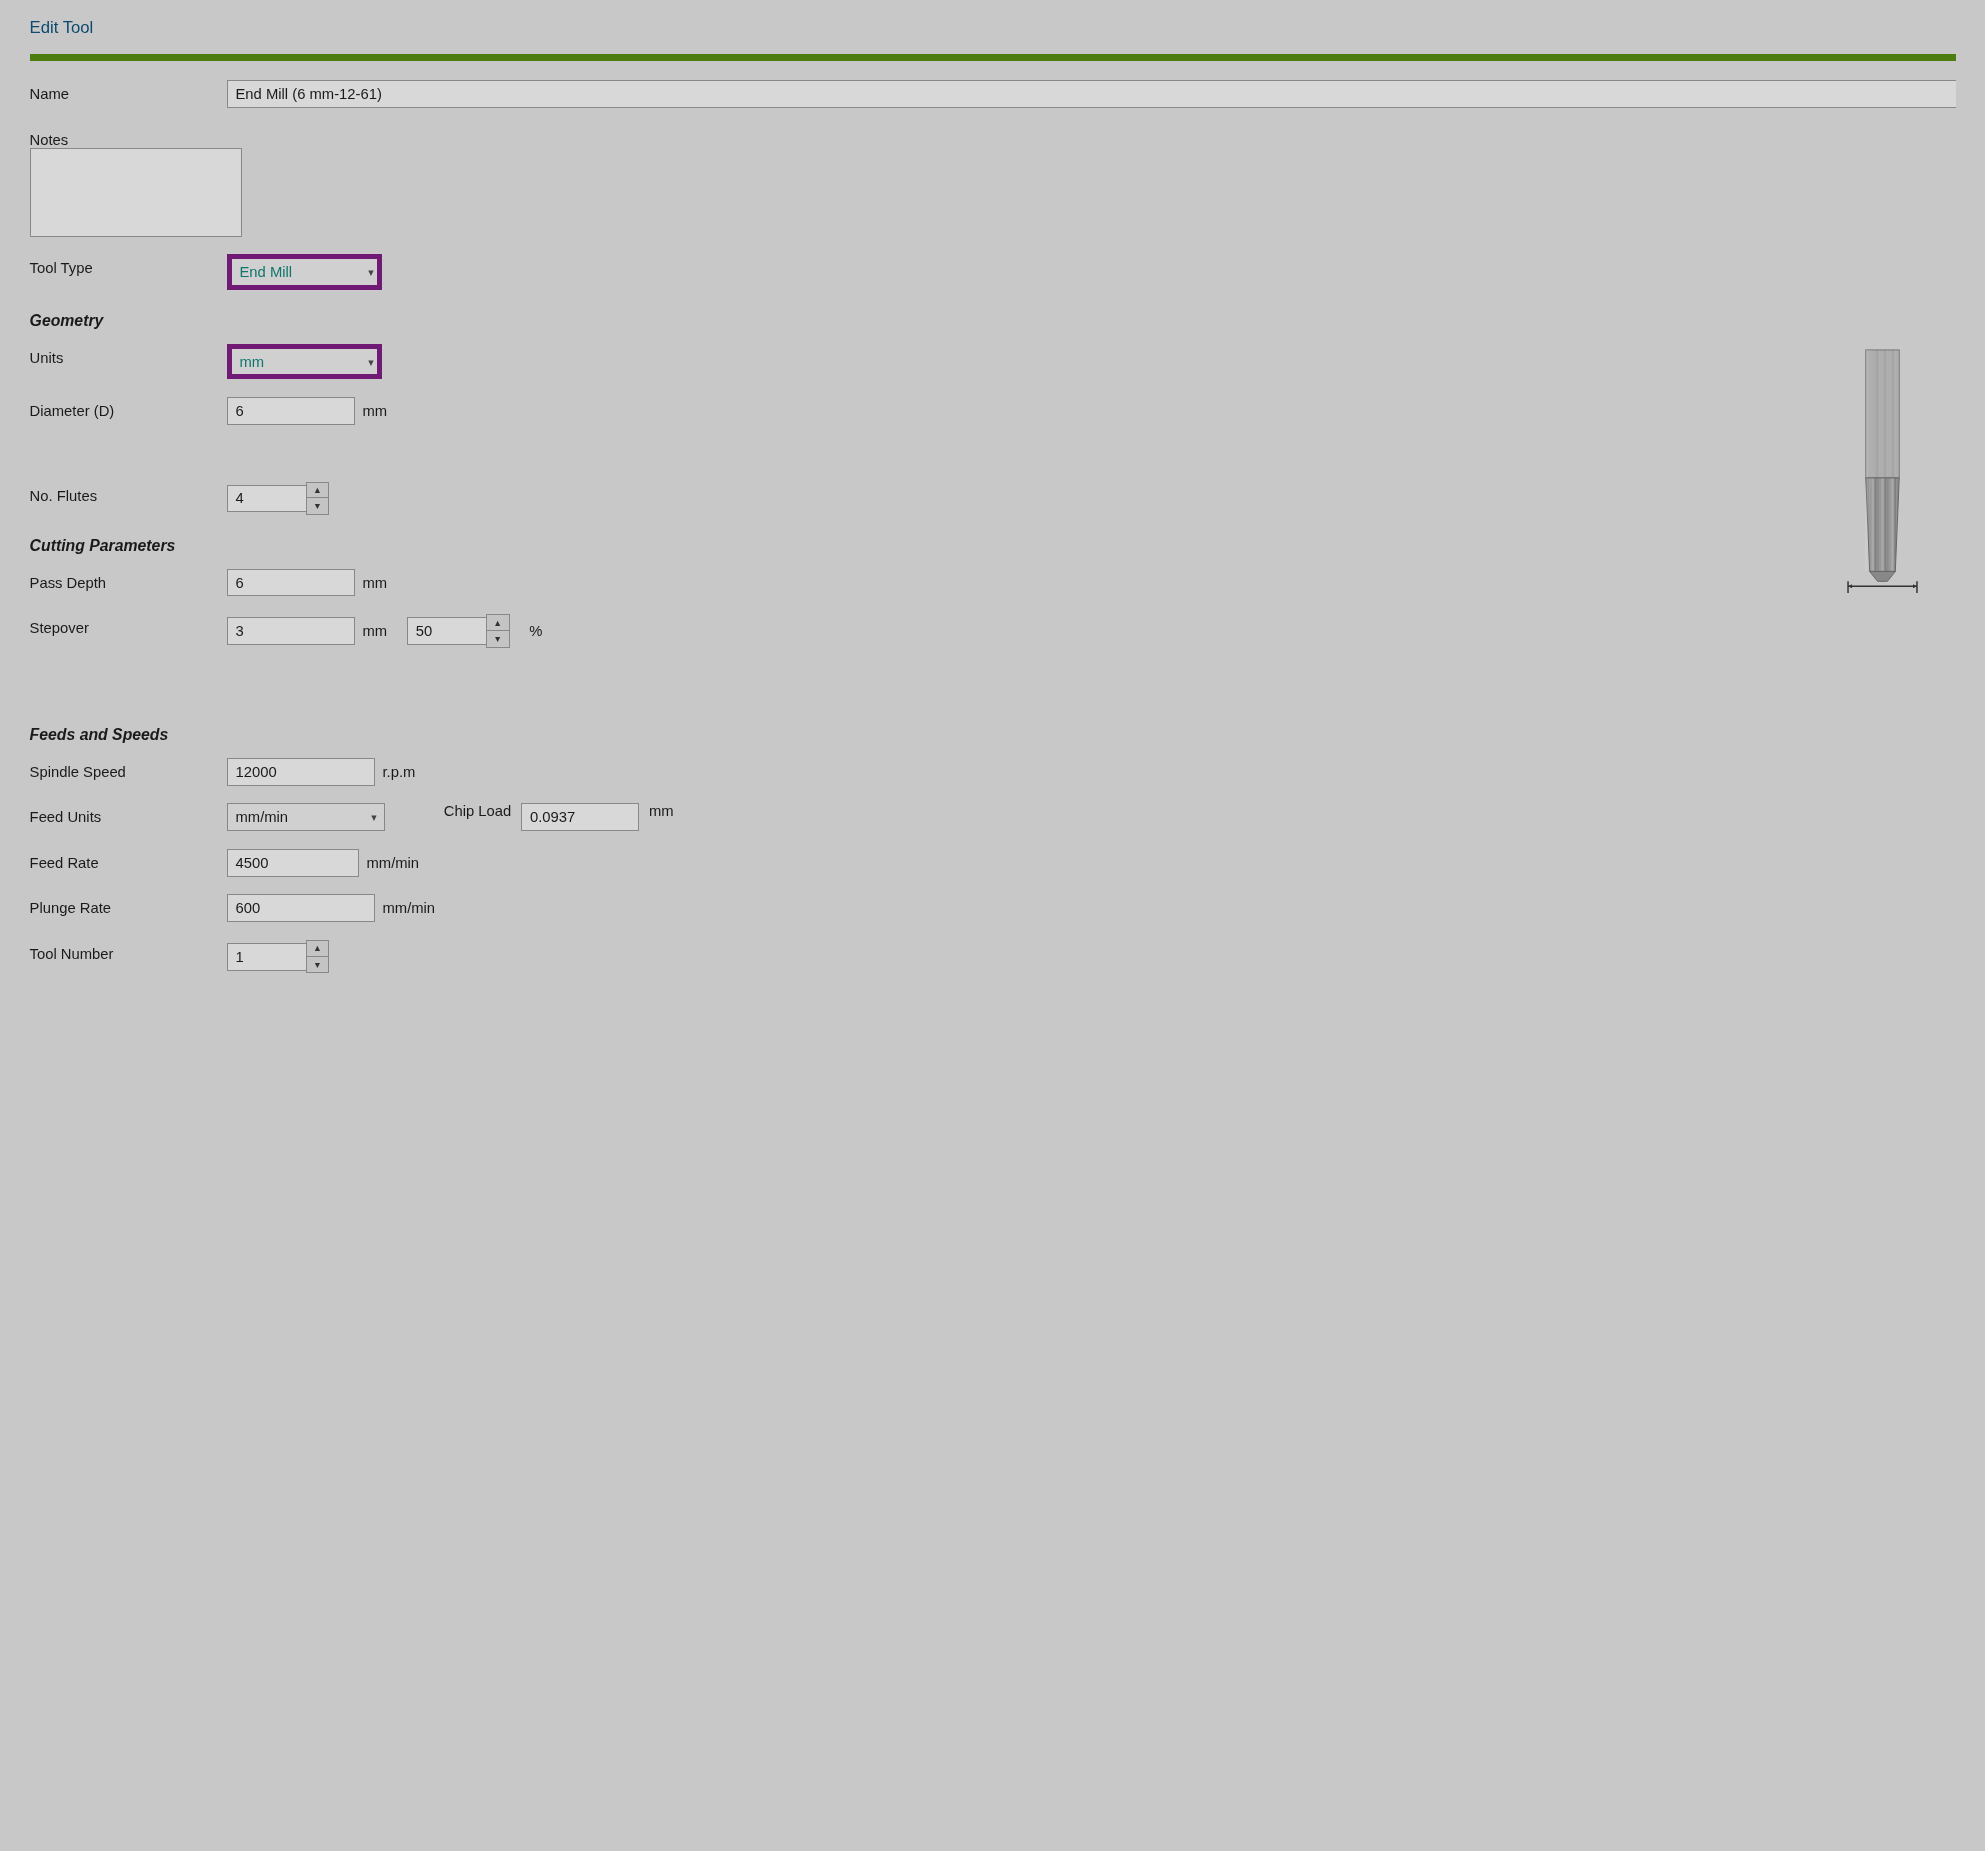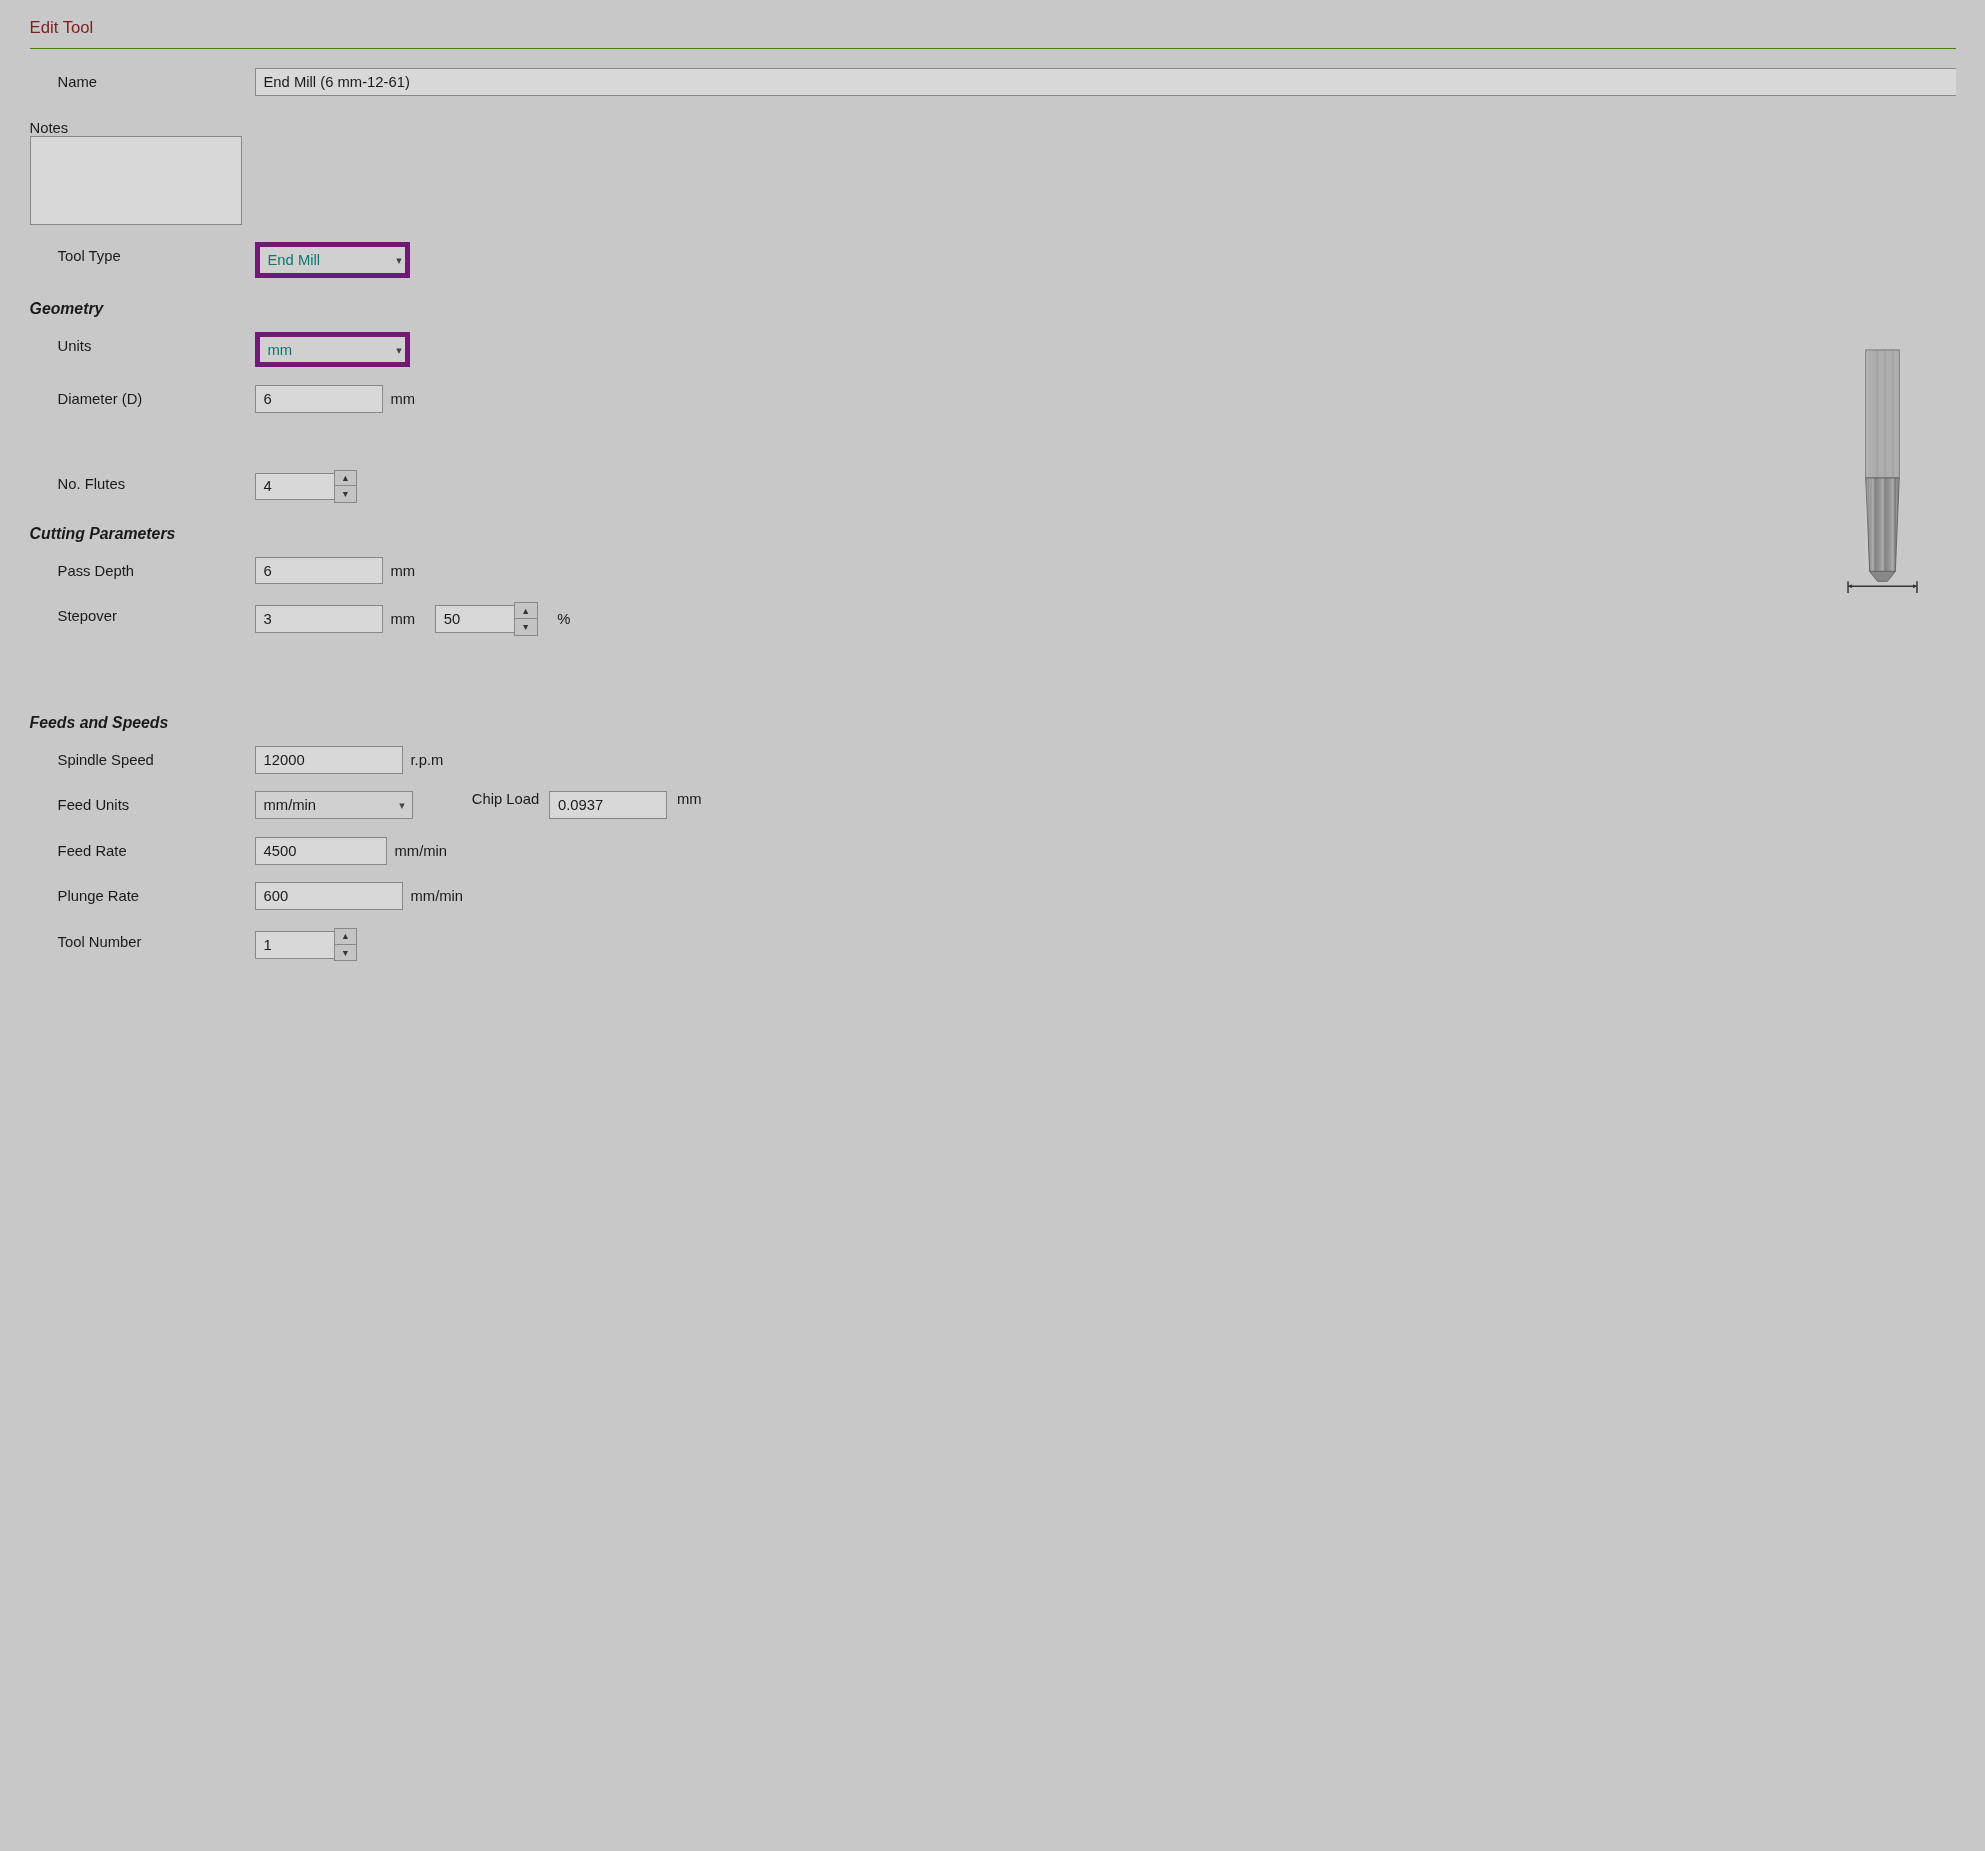--- a/index.html
+++ b/index.html
@@ -22,35 +22,34 @@
       width: 100%;
       min-height: 1852px;
       background-color: #c8c8c8;
       padding: 17.7px 29.6px 39px 29.6px;
       position: relative;
     }
 
     .page-title {
       font-size: 16.7px;
       font-weight: normal;
-      color: #7f1d1d;
+      color: #0c4a6e;
       margin-bottom: 19.7px;
-      padding-bottom: 10px;
-      border-bottom: 1px solid #4d7c0f;
+      padding-bottom: 16px;
+      border-bottom: 7px solid #4d7c0f;
     }
 
     .form-section {
       width: 100%;
     }
 
     .form-row {
       display: flex;
       align-items: flex-start;
       margin-bottom: 17.7px;
-      margin-left: 28px;
     }
 
     .form-label {
       width: 197px;
       min-width: 197px;
       font-size: 14.8px;
       color: #1a1a1a;
       padding-top: 5.9px;
     }
 

